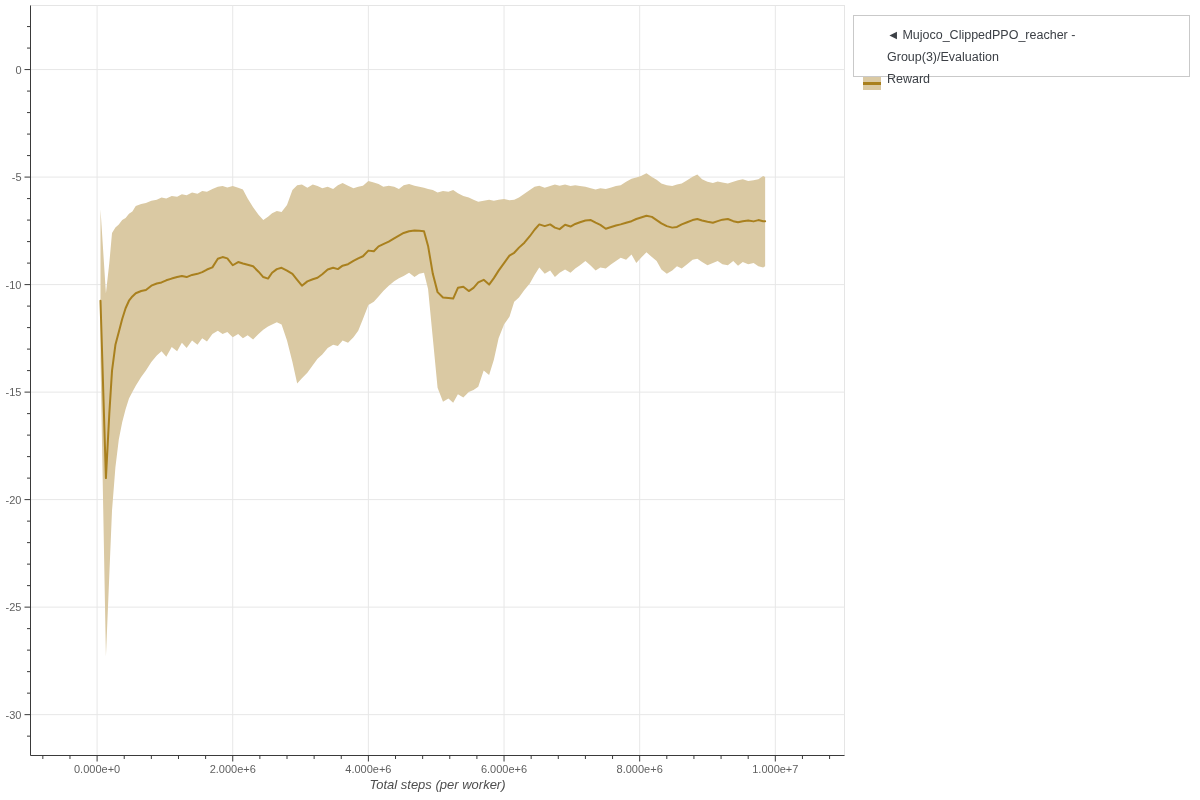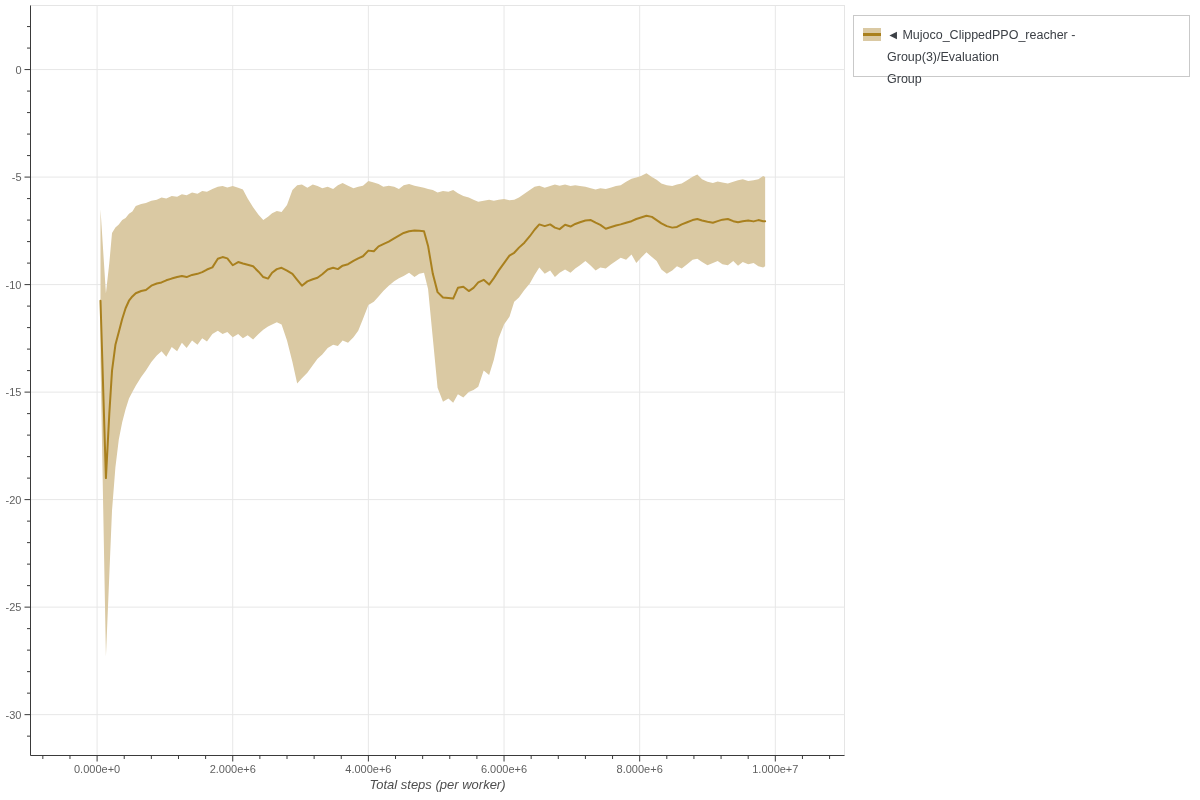--- a/index.html
+++ b/index.html
@@ -4,21 +4,21 @@
 <style>
   html,body{margin:0;padding:0;background:#ffffff;}
   #app{position:relative;width:1200px;height:800px;background:#ffffff;overflow:hidden;
        font-family:"Liberation Sans",sans-serif;}
   #chart{position:absolute;left:0;top:0;}
   #chart text{font-family:"Liberation Sans",sans-serif;}
   .tick-label{font-size:11px;}
   .axis-title{font-size:13px;font-style:italic;}
   .legend-box{position:absolute;left:853px;top:15px;width:337px;height:62px;
       box-sizing:border-box;border:1px solid #c9c9c9;background:#ffffff;padding:8px 9px;}
-  .legend-item{display:flex;align-items:flex-start;cursor:pointer;}
+  .legend-item{display:flex;align-items:flex-end;cursor:pointer;}
   .legend-swatch{width:18px;height:13px;margin-top:4px;margin-right:6px;flex:0 0 auto;
       display:flex;flex-direction:column;justify-content:center;}
   .legend-swatch-line{height:3px;width:100%;}
   .legend-text{font-size:12.5px;line-height:22px;color:#3c4046;white-space:normal;}
   .legend-marker{margin-right:3px;}
 </style>
 </head>
 <body>
 
 <div id="app">
@@ -129,17 +129,17 @@
       <text x="437.5" y="788.5" text-anchor="middle" class="axis-title" fill="#4d4d4d">Total steps (per worker)</text>
     </svg>
 
   <div class="legend-box" style="border-color: rgb(201, 201, 201);">
     <div class="legend-item">
       <div class="legend-swatch" style="background: rgb(218, 201, 163);">
         <div class="legend-swatch-line" style="background: rgb(169, 128, 30);"></div>
       </div>
       <div class="legend-text">
         <span class="legend-marker">◄</span><span>Mujoco_ClippedPPO_reacher - Group(3)/Evaluation</span><br>
-        <span>Group</span>
+        <span>Reward</span>
       </div>
     </div>
   </div>
 </div>
 
 </body></html>

